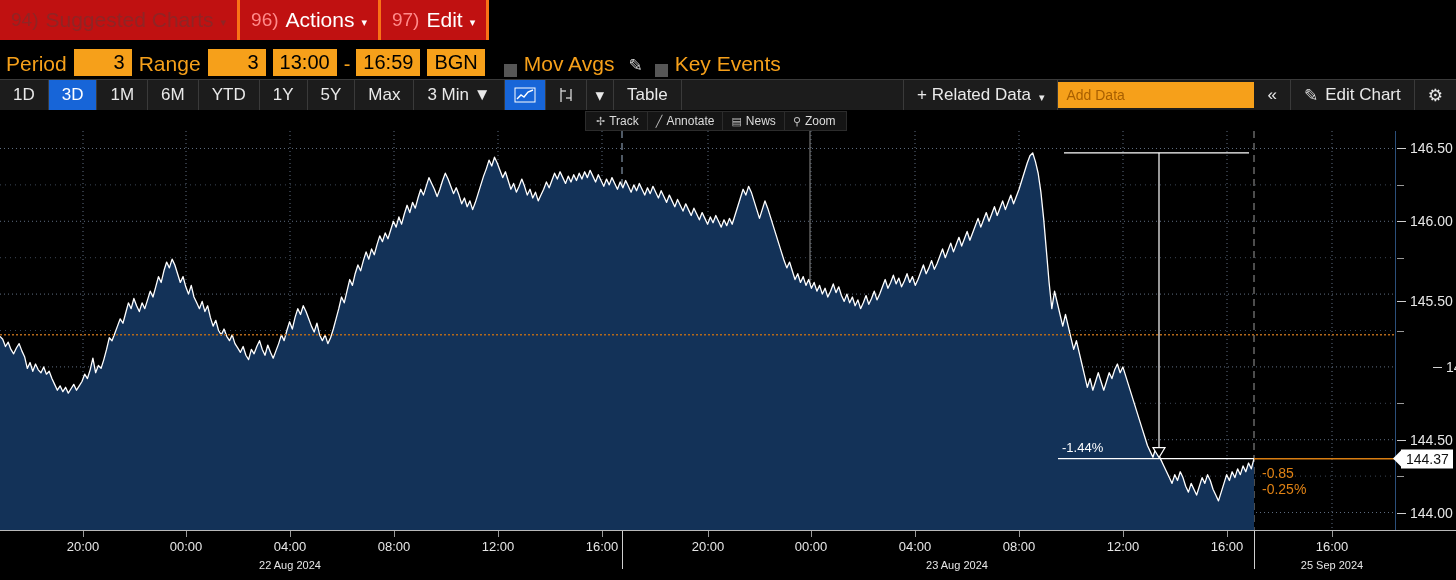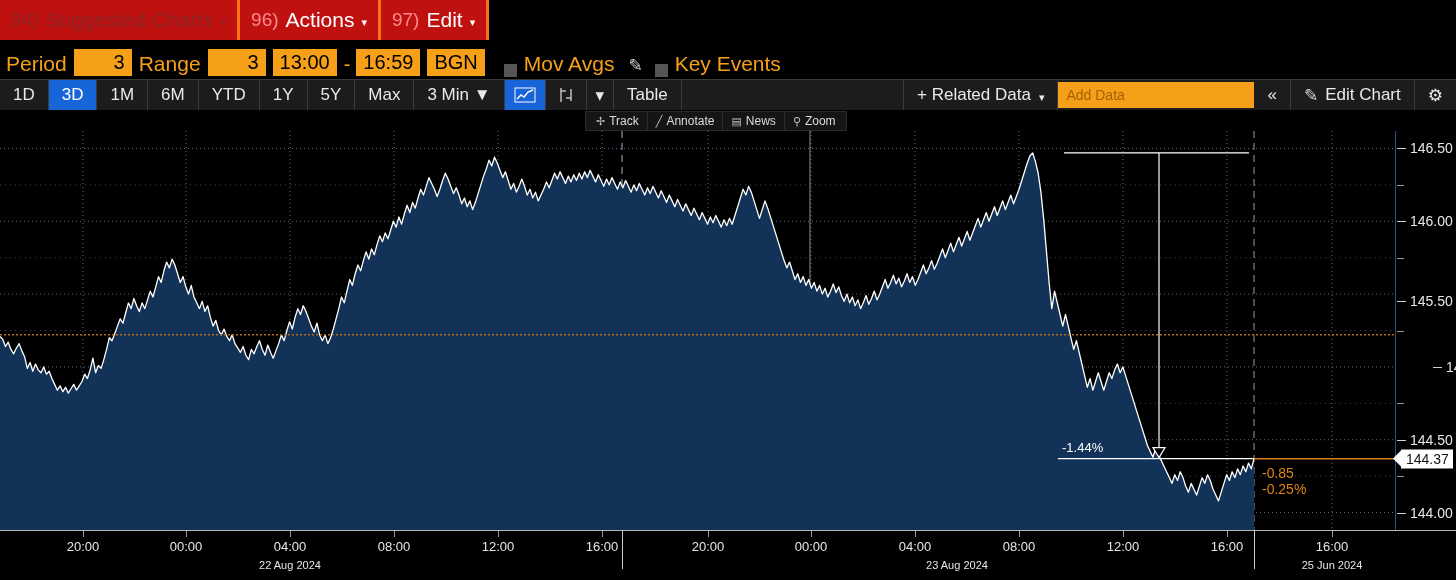--- a/index.html
+++ b/index.html
@@ -338,18 +338,18 @@
       <div class="xtick" style="left: 915px;">04:00</div>
       <div class="xdate" style="left: 915px; margin-left: 42px;">23 Aug 2024</div>
       <div class="xmark" style="left: 1019px;"></div>
       <div class="xtick" style="left: 1019px;">08:00</div>
       <div class="xmark" style="left: 1123px;"></div>
       <div class="xtick" style="left: 1123px;">12:00</div>
       <div class="xmark" style="left: 1227px;"></div>
       <div class="xtick" style="left: 1227px;">16:00</div>
       <div class="xmark" style="left: 1332px;"></div>
       <div class="xtick" style="left: 1332px;">16:00</div>
-      <div class="xdate" style="left: 1332px;">25 Jun 2024</div>
+      <div class="xdate" style="left: 1332px;">25 Sep 2024</div>
       <div class="xsep" style="left: 622px;"></div>
       <div class="xsep" style="left: 1254px;"></div>
     </div>
 
 </div>
 
 </body></html>

